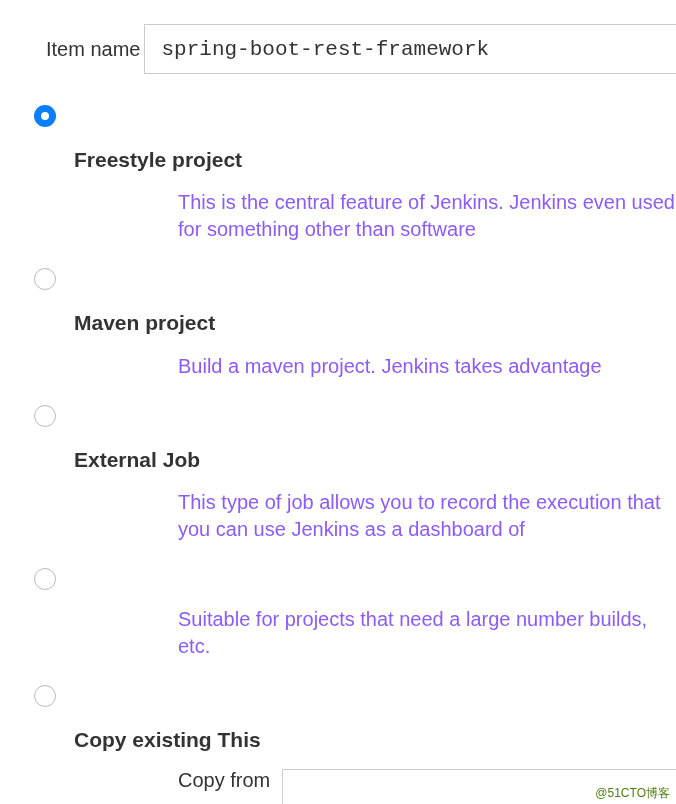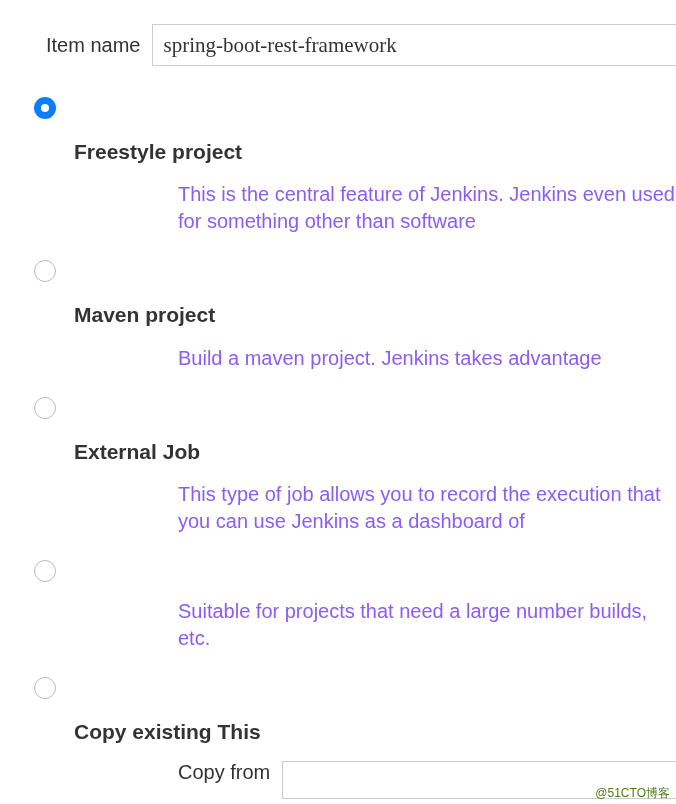--- a/index.html
+++ b/index.html
@@ -18,32 +18,32 @@
       position: relative;
     }
     .form-row {
       display: flex;
       align-items: center;
       padding: 24px 0 20px 46px;
     }
     .field-label {
       font-size: 20px;
       color: #333;
-      margin-right: 12px;
+      margin-right: 4px;
       white-space: nowrap;
     }
     .text-input {
       flex: 1;
       font-size: 21px;
-      padding: 8px 10px;
+      padding: 8px 16px;
       border: 1px solid #ccc;
       border-right: none;
-      height: 42px;
-      color: #333;
-      font-family: Liberation Serif, serif;
+      height: 50px;
+      color: #333;
+      font-family: Liberation Mono, monospace;
     }
     .options {
       padding-left: 34px;
     }
     .option {
       display: flex;
       align-items: flex-start;
       padding: 10px 0 4px 0;
     }
     .radio {

